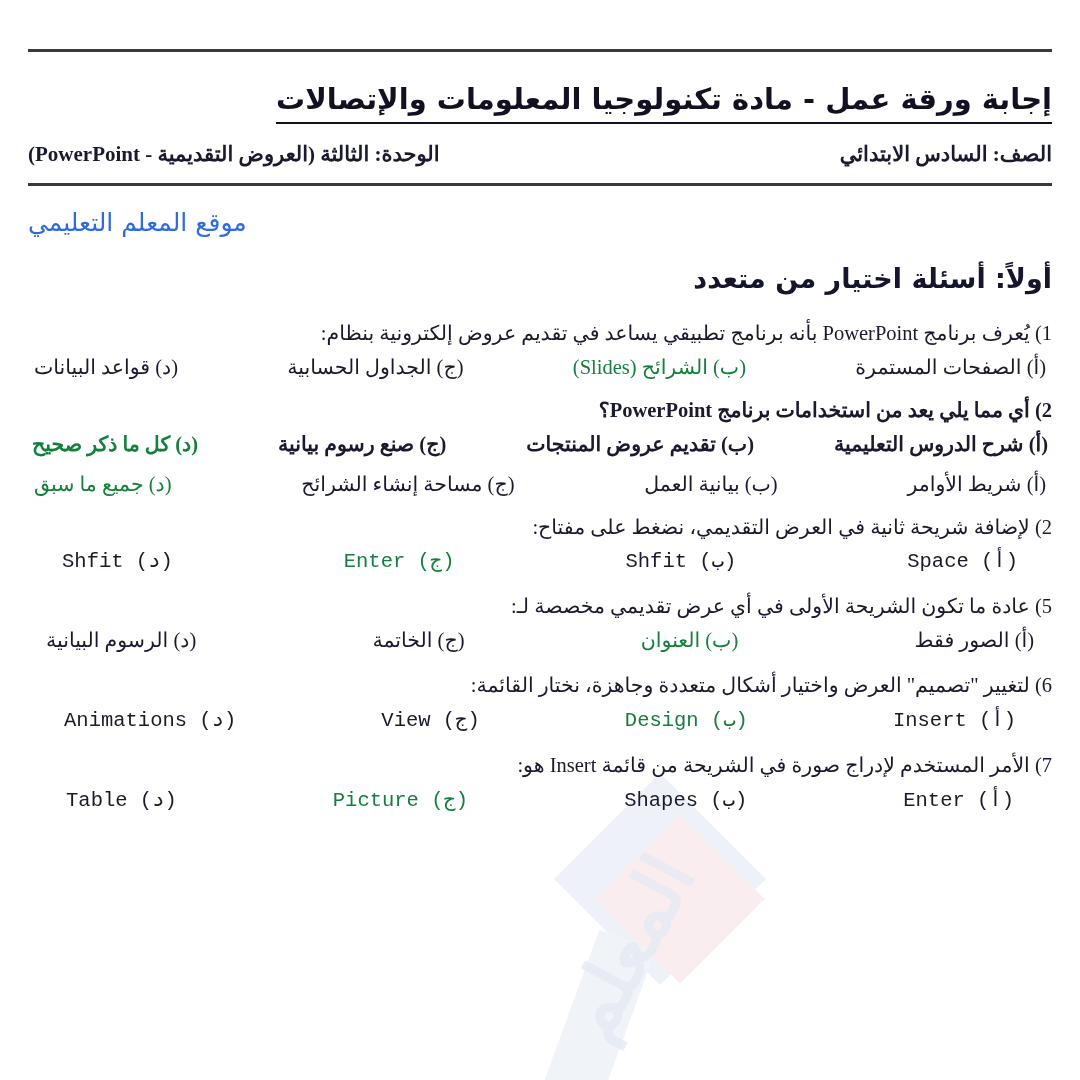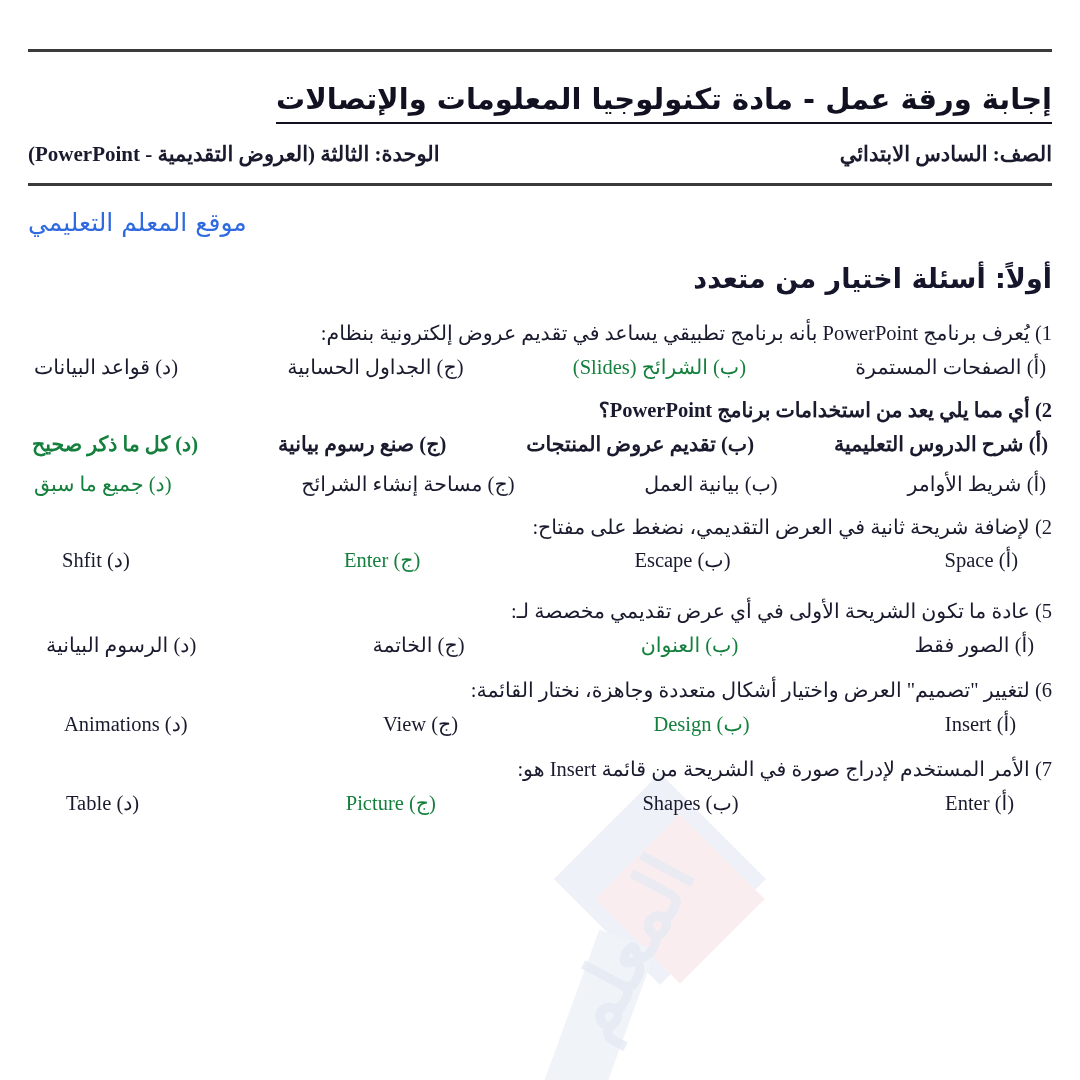--- a/index.html
+++ b/index.html
@@ -165,34 +165,34 @@
     font-size: 20.5px;
     white-space: nowrap;
   }
   .q-options.latin { direction: rtl; }
   .opt {
     direction: rtl;
     unicode-bidi: isolate;
   }
   .opt.correct { color: #15803d; }
   .opt.latin {
-    font-family: Liberation Serif, serif;
+    font-family: Liberation Mono, monospace;
     text-align: center;
   }
 
   
   .q1 .q-text { margin-top: 0; }
   .q1 .q-options { padding: 0 6px; }
   .q2 { margin-top: 16px; font-weight: bold; }
   .q2 .q-options { padding: 0 4px; }
   .q3 { margin-top: 16px; }
   .q3 .q-options { padding: 0 6px; }
   .q4 { margin-top: 16px; }
   .q4 .q-options { padding: 0 34px; }
-  .q5 { margin-top: 24px; }
+  .q5 { margin-top: 18px; }
   .q5 .q-options { padding: 0 18px; }
   .q6 { margin-top: 18px; }
   .q6 .q-options { padding: 0 36px; }
   .q7 { margin-top: 18px; }
   .q7 .q-options { padding: 0 38px; }
 </style>
 </head>
 <body>
 
 <div class="page">
@@ -249,21 +249,21 @@
         <div class="opt">(ب) بيانية العمل</div>
         <div class="opt">(ج) مساحة إنشاء الشرائح</div>
         <div class="opt correct">(د) جميع ما سبق</div>
       </div>
     </div>
 
     <div class="q-block q4">
       <div class="q-text">2) لإضافة شريحة ثانية في العرض التقديمي، نضغط على مفتاح:</div>
       <div class="q-options latin">
         <div class="opt latin">(أ) Space</div>
-        <div class="opt latin">(ب) Escape</div>
+        <div class="opt latin">(ب) Shfit</div>
         <div class="opt latin correct">(ج) Enter</div>
         <div class="opt latin">(د) Shfit</div>
       </div>
     </div>
 
     <div class="q-block q5">
       <div class="q-text">5) عادة ما تكون الشريحة الأولى في أي عرض تقديمي مخصصة لـ:</div>
       <div class="q-options">
         <div class="opt">(أ) الصور فقط</div>
         <div class="opt correct">(ب) العنوان</div>

